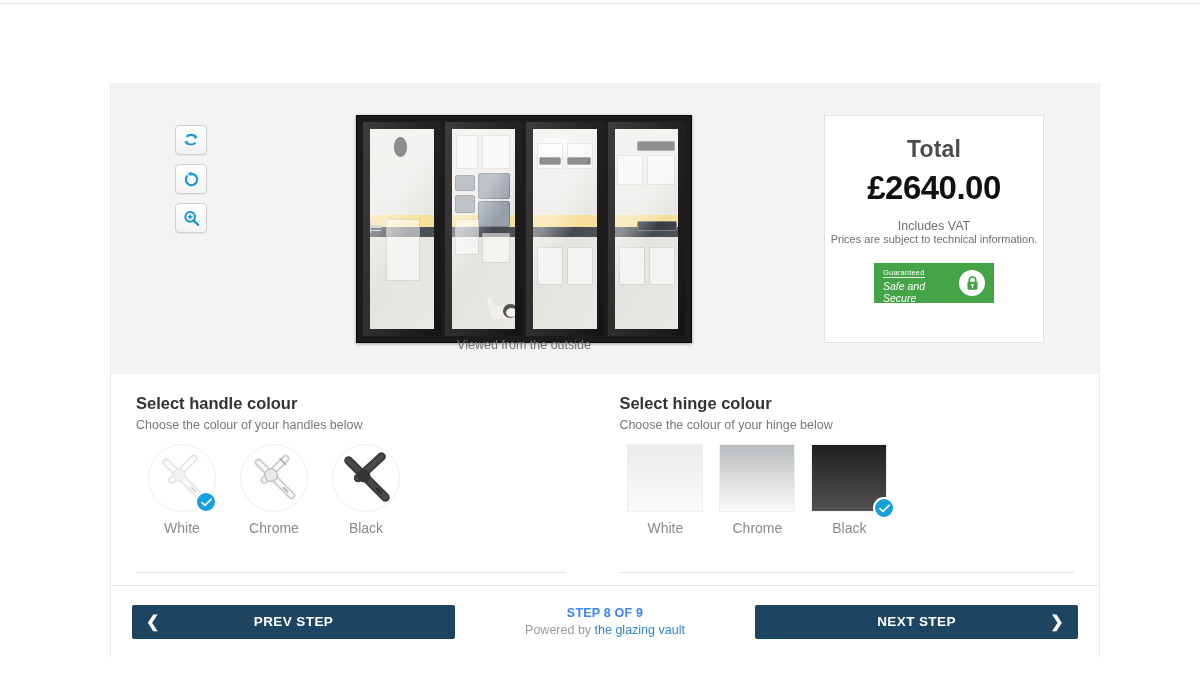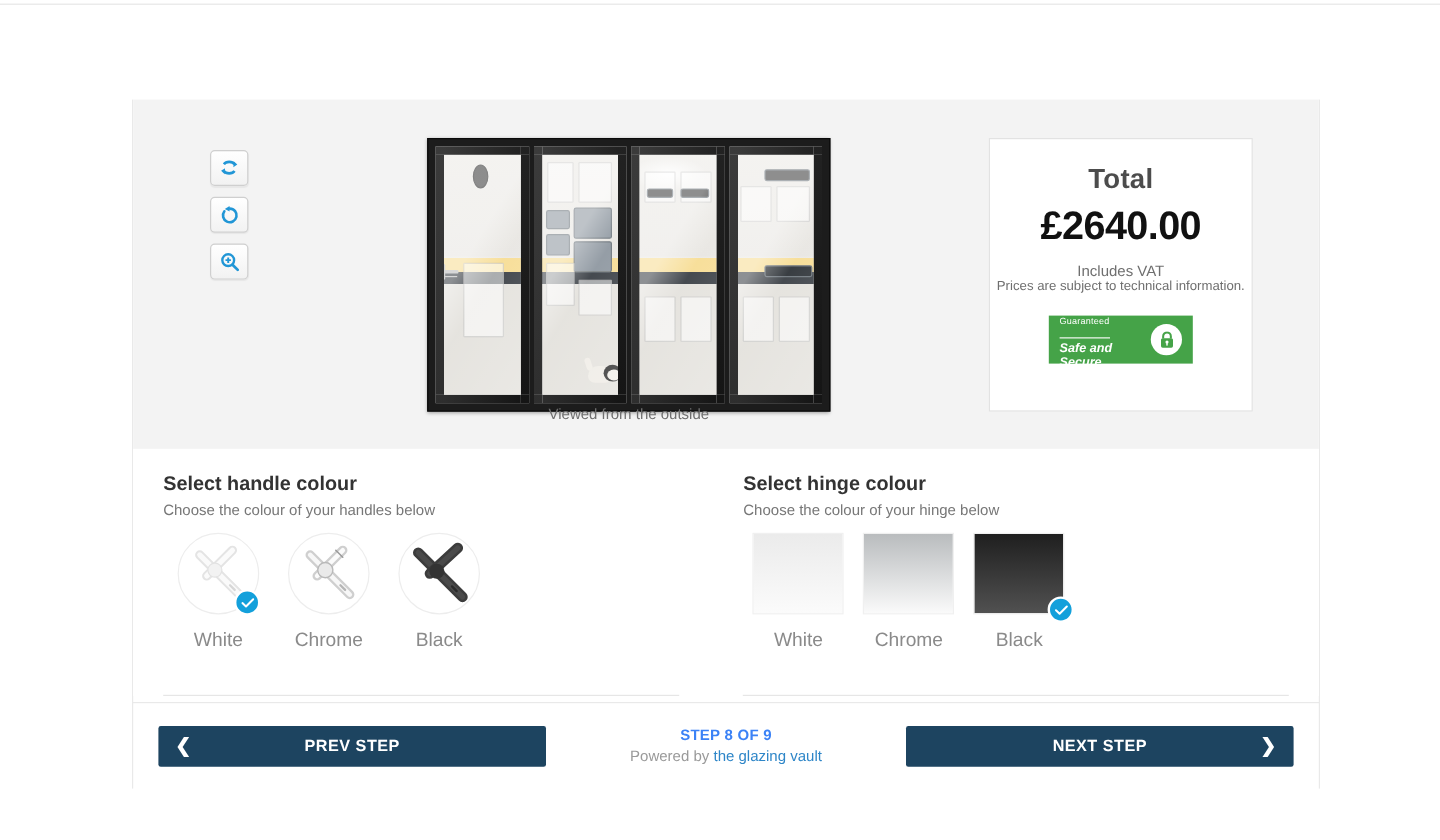--- a/index.html
+++ b/index.html
@@ -155,43 +155,43 @@
 
   .secure-badge {
     width: 120px; height: 40px;
     margin: 18px auto 0;
     background: #45a348;
     display: flex; align-items: center;
     padding-left: 9px;
     position: relative;
   }
   .secure-text { color: #fff; text-align: left; line-height: 1; }
-  .secure-guaranteed { font-size: 7.5px; letter-spacing: .2px; padding-bottom: 10px; border-bottom: 1px solid rgba(255,255,255,.9); display: inline-block; }
-  .secure-main { font-size: 10.5px; font-weight: bold; font-style: italic; margin-top: 3px; line-height: 1.12; }
+  .secure-guaranteed { font-size: 7.5px; letter-spacing: .2px; padding-bottom: 1px; border-bottom: 1px solid rgba(255,255,255,.9); display: inline-block; }
+  .secure-main { font-size: 10.5px; font-weight: normal; font-style: italic; margin-top: 3px; line-height: 1.12; }
   .secure-lock {
     position: absolute; right: 9px; top: 50%; transform: translateY(-50%);
     width: 26px; height: 26px; border-radius: 50%; background: #fff;
     display: flex; align-items: center; justify-content: center;
   }
 
   
   .options-area {
     display: flex;
     padding: 20px 25px 0 25px;
     background: #fff;
     gap: 28px;
   }
   .option-col { width: 50%; padding-right: 25px; }
   .option-col:last-child { padding-right: 0; padding-left: 0; }
   .col-title { font-size: 16.5px; color: #333; font-weight: bold; }
   .col-sub { font-size: 12.5px; color: #777; margin-top: 5px; }
 
   .swatch-row { display: flex; margin-top: 12px; }
   .swatch { width: 92px; text-align: center; cursor: pointer; }
-  .swatch-caption { font-size: 16px; color: #8a8a8a; margin-top: 13px; }
+  .swatch-caption { font-size: 14px; color: #8a8a8a; margin-top: 8px; }
 
   .handle-circle {
     position: relative;
     width: 68px; height: 68px; margin: 0 auto;
     border-radius: 50%;
     border: 1px solid #ededed;
     background: #fff;
   }
   .handle-art { position: absolute; inset: 0; }
 

